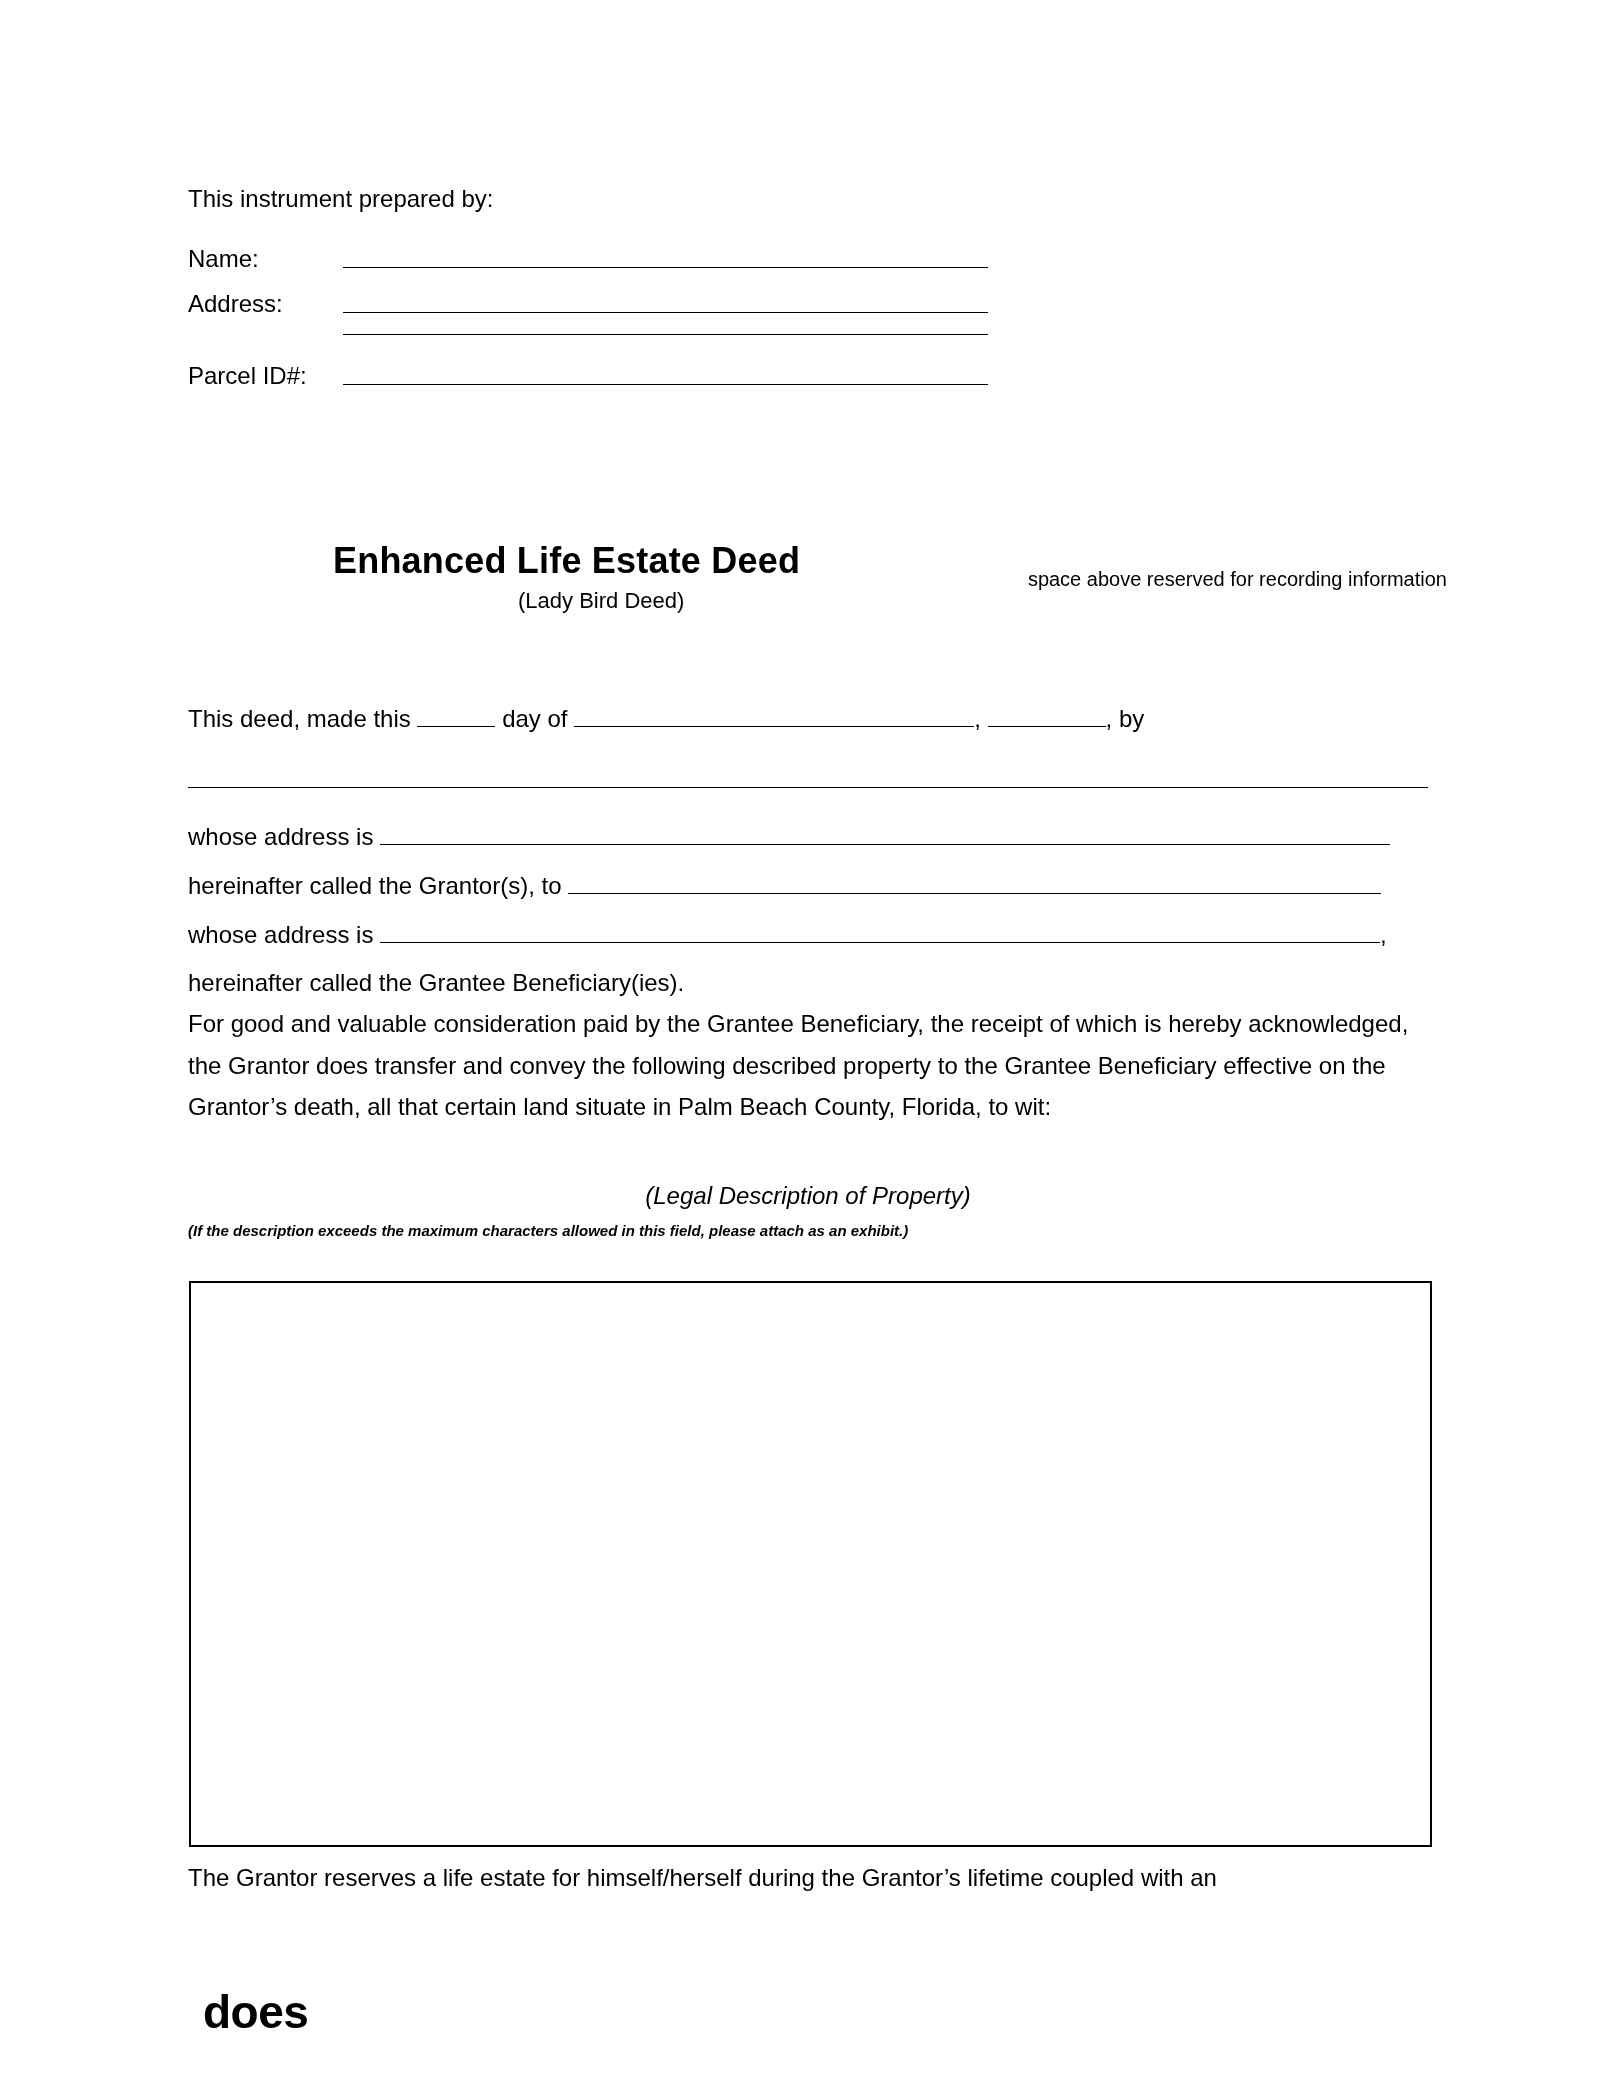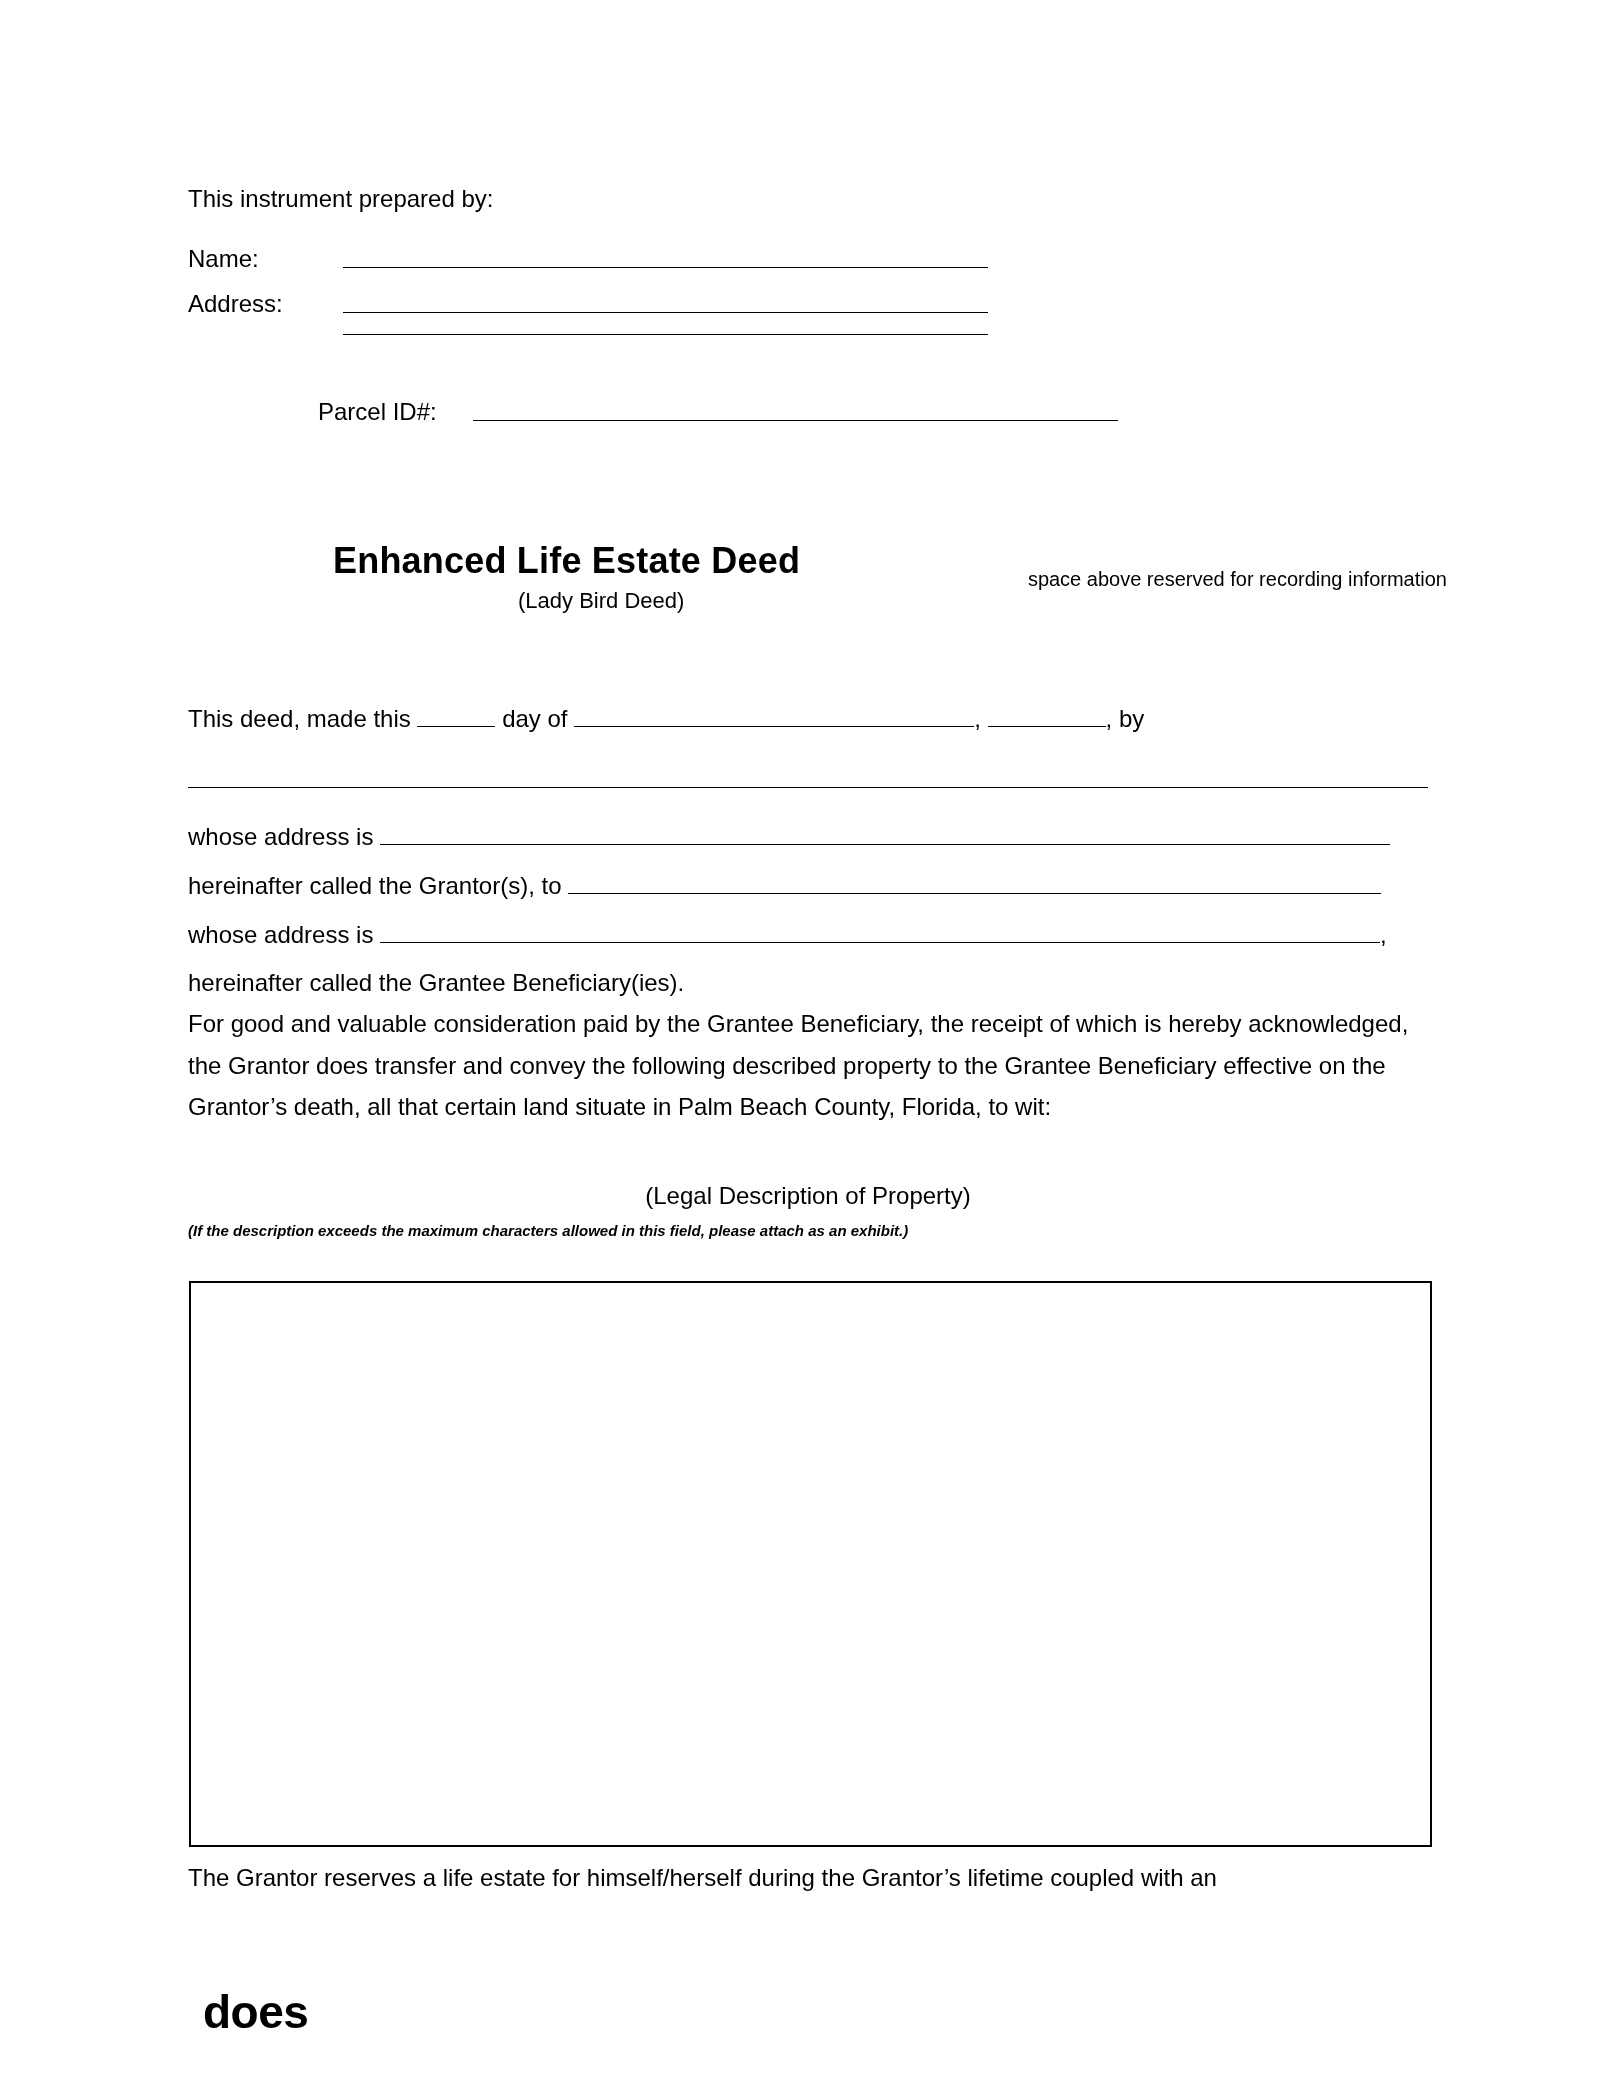--- a/index.html
+++ b/index.html
@@ -116,20 +116,21 @@
   }
 
   
   .legal-head {
     position: absolute;
     left: 188px;
     top: 1182px;
     width: 1240px;
     text-align: center;
     font-size: 24px;
+    font-style: italic;
   }
   .legal-sub {
     position: absolute;
     left: 188px;
     top: 1222px;
     width: 1240px;
     text-align: left;
     font-size: 15px;
     font-style: italic;
     font-weight: bold;
@@ -179,21 +180,21 @@
     <div class="prep-line">
       <span class="prep-label">Address:</span>
       <span class="prep-rule"></span>
     </div>
 
     <div class="prep-line">
       <span class="prep-label"></span>
       <span class="prep-rule"></span>
     </div>
 
-    <div class="prep-line" style="margin-top:56px;justify-content:center;">
+    <div class="prep-line" style="margin-top:20px;">
       <span class="prep-label">Parcel ID#:</span>
       <span class="prep-rule"></span>
     </div>
   </div>
 
   <div class="title-wrap">
     <h1 class="doc-title">Enhanced Life Estate Deed</h1>
     <p class="doc-subtitle">(Lady Bird Deed)</p>
     <span class="recording-note">space above reserved for recording information</span>
   </div>

